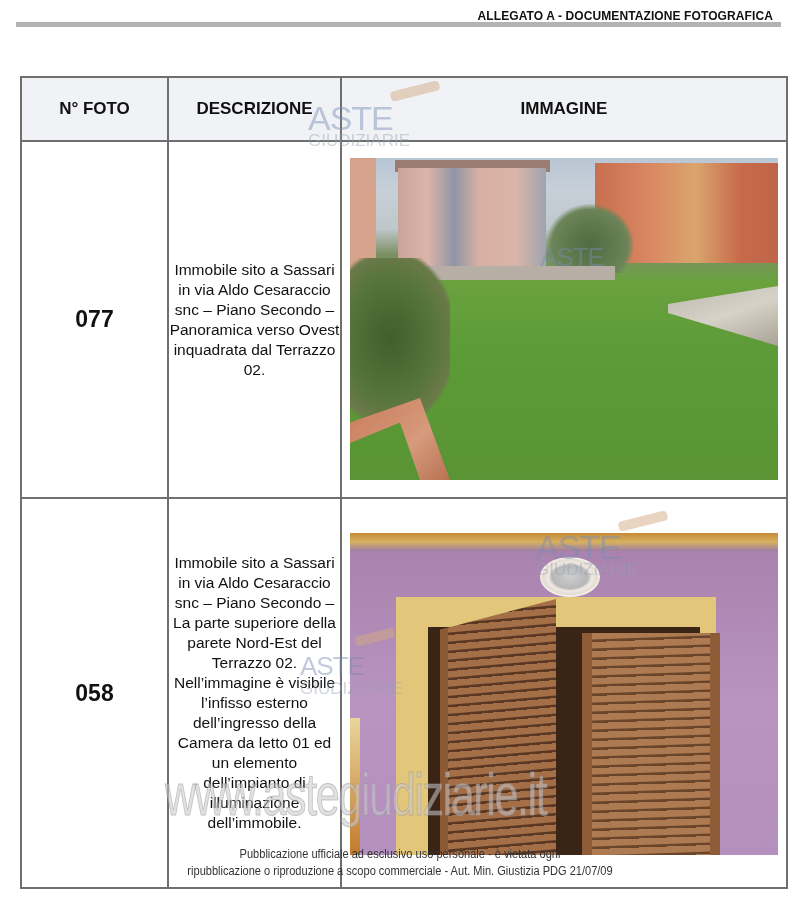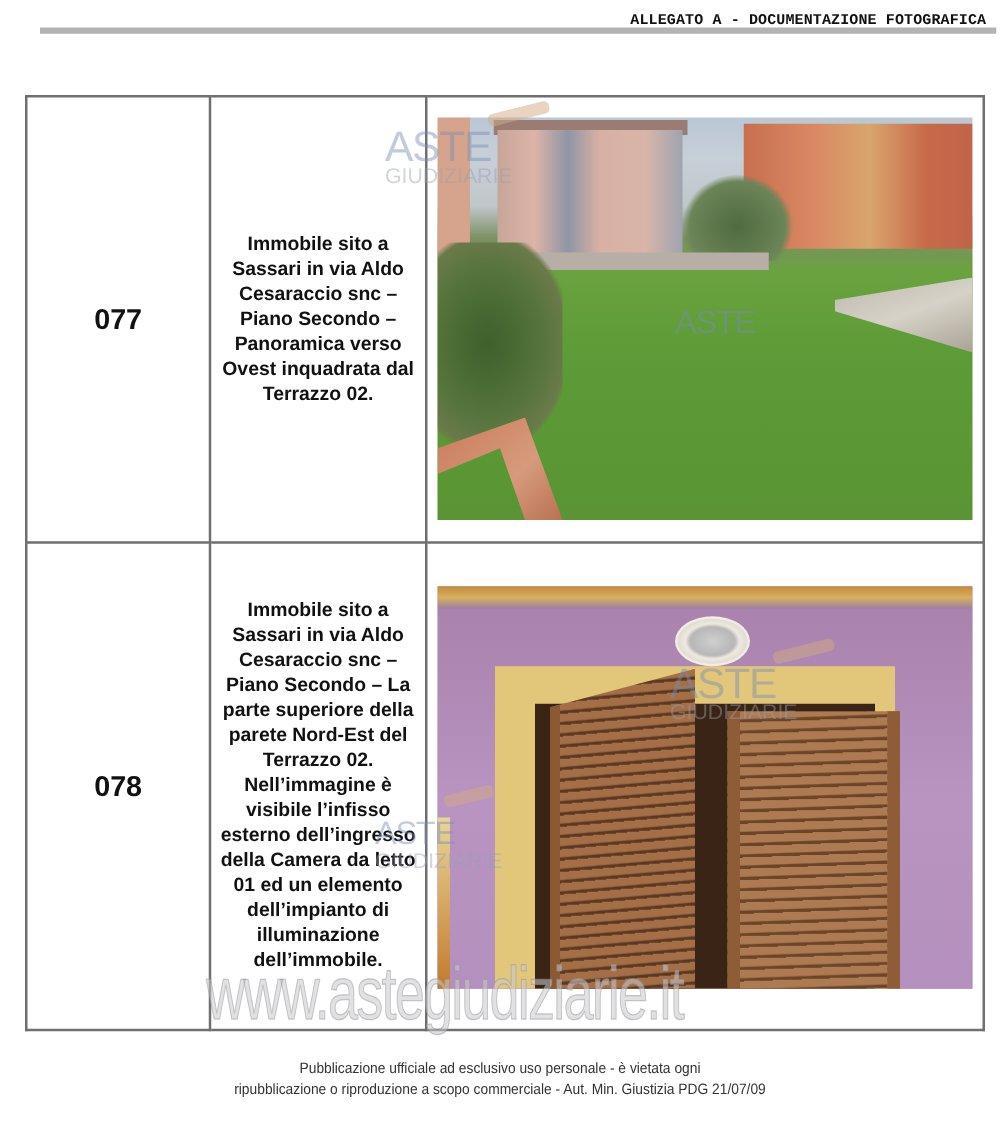--- a/index.html
+++ b/index.html
@@ -1,23 +1,23 @@
 <!DOCTYPE html>
 <html><head>
 <meta charset="utf-8">
 <style>
   html, body { margin:0; padding:0; }
   body { width:800px; height:910px; background:#ffffff; position:relative; overflow:hidden;
          font-family:"Liberation Sans", sans-serif; color:#111; }
-  .page-header { position:absolute; left:32px; top:0; width:765px; height:28px;font-family:Liberation Mono, monospace; }
+  .page-header { position:absolute; left:16px; top:0; width:765px; height:28px; }
   .page-header .title { position:absolute; right:8px; top:9px; font-size:12px; font-weight:bold; letter-spacing:0.1px; color:#111; }
   .page-header .rule { position:absolute; left:0; right:0; top:22px; height:5px; background:#b3b3b3; }
 
   table.photos { position:absolute; left:20px; top:76px; width:766px; border-collapse:collapse; table-layout:fixed; }
-  table.photos td, table.photos th { border:2px solid #6f6f6f; padding:0; vertical-align:middle; text-align:center;font-weight:bold; }
+  table.photos td, table.photos th { border:2px solid #6f6f6f; padding:0; vertical-align:middle; text-align:center; }
   table.photos th { height:62px; background:#f1f2f6; font-size:17px; font-weight:bold; color:#111; }
   col.c1 { width:147px; } col.c2 { width:173px; } col.c3 { width:446px; }
   tr.r1 td { height:355px; }
   tr.r2 td { height:388px; }
   .num { font-size:23px; font-weight:bold; }
   .desc { font-size:15.5px; line-height:20px; padding:0 8px; color:#111; }
   .photo-cell { position:relative; }
   .photo { position:absolute; overflow:hidden; }
 
   
@@ -61,39 +61,44 @@
   <div class="rule"></div>
 </div>
 
 <table class="photos">
   <colgroup>
       <col class="c1">
       <col class="c2">
       <col class="c3">
     </colgroup>
   <tbody>
+      <tr>
+    <th>N° FOTO</th>
+    <th>DESCRIZIONE</th>
+    <th>IMMAGINE</th>
+  </tr>
   <tr class="r1">
     <td class="num">077</td>
     <td class="desc">Immobile sito a Sassari in via Aldo Cesaraccio snc – Piano Secondo – Panoramica verso Ovest inquadrata dal Terrazzo 02.</td>
     <td class="photo-cell">
       <div class="photo p77" title="Panoramic view of a grassy lot between residential apartment buildings">
         <div class="bldg-left"></div>
         <div class="bldg1-roof"></div>
         <div class="bldg1"></div>
         <div class="bldg2"></div>
         <div class="trees"></div>
         <div class="wall-back"></div>
         <div class="bushes-left"></div>
         <div class="wall-right"></div>
         <div class="roof-corner"></div>
       </div>
     </td>
   </tr>
   <tr class="r2">
-    <td class="num">078</td>
+    <td class="num">058</td>
     <td class="desc">Immobile sito a Sassari in via Aldo Cesaraccio snc – Piano Secondo – La parte superiore della parete Nord-Est del Terrazzo 02. Nell’immagine è visibile l’infisso esterno dell’ingresso della Camera da letto 01 ed un elemento dell’impianto di illuminazione dell’immobile.</td>
     <td class="photo-cell">
       <div class="photo p78" title="Wooden louvered shutters on a lilac wall with a wall lamp above">
         <div class="wall"></div>
         <div class="topband"></div>
         <div class="frame"></div>
         <div class="opening"></div>
         <div class="shutter-r"></div>
         <div class="shutter-l"></div>
         <div class="lamp"></div>

